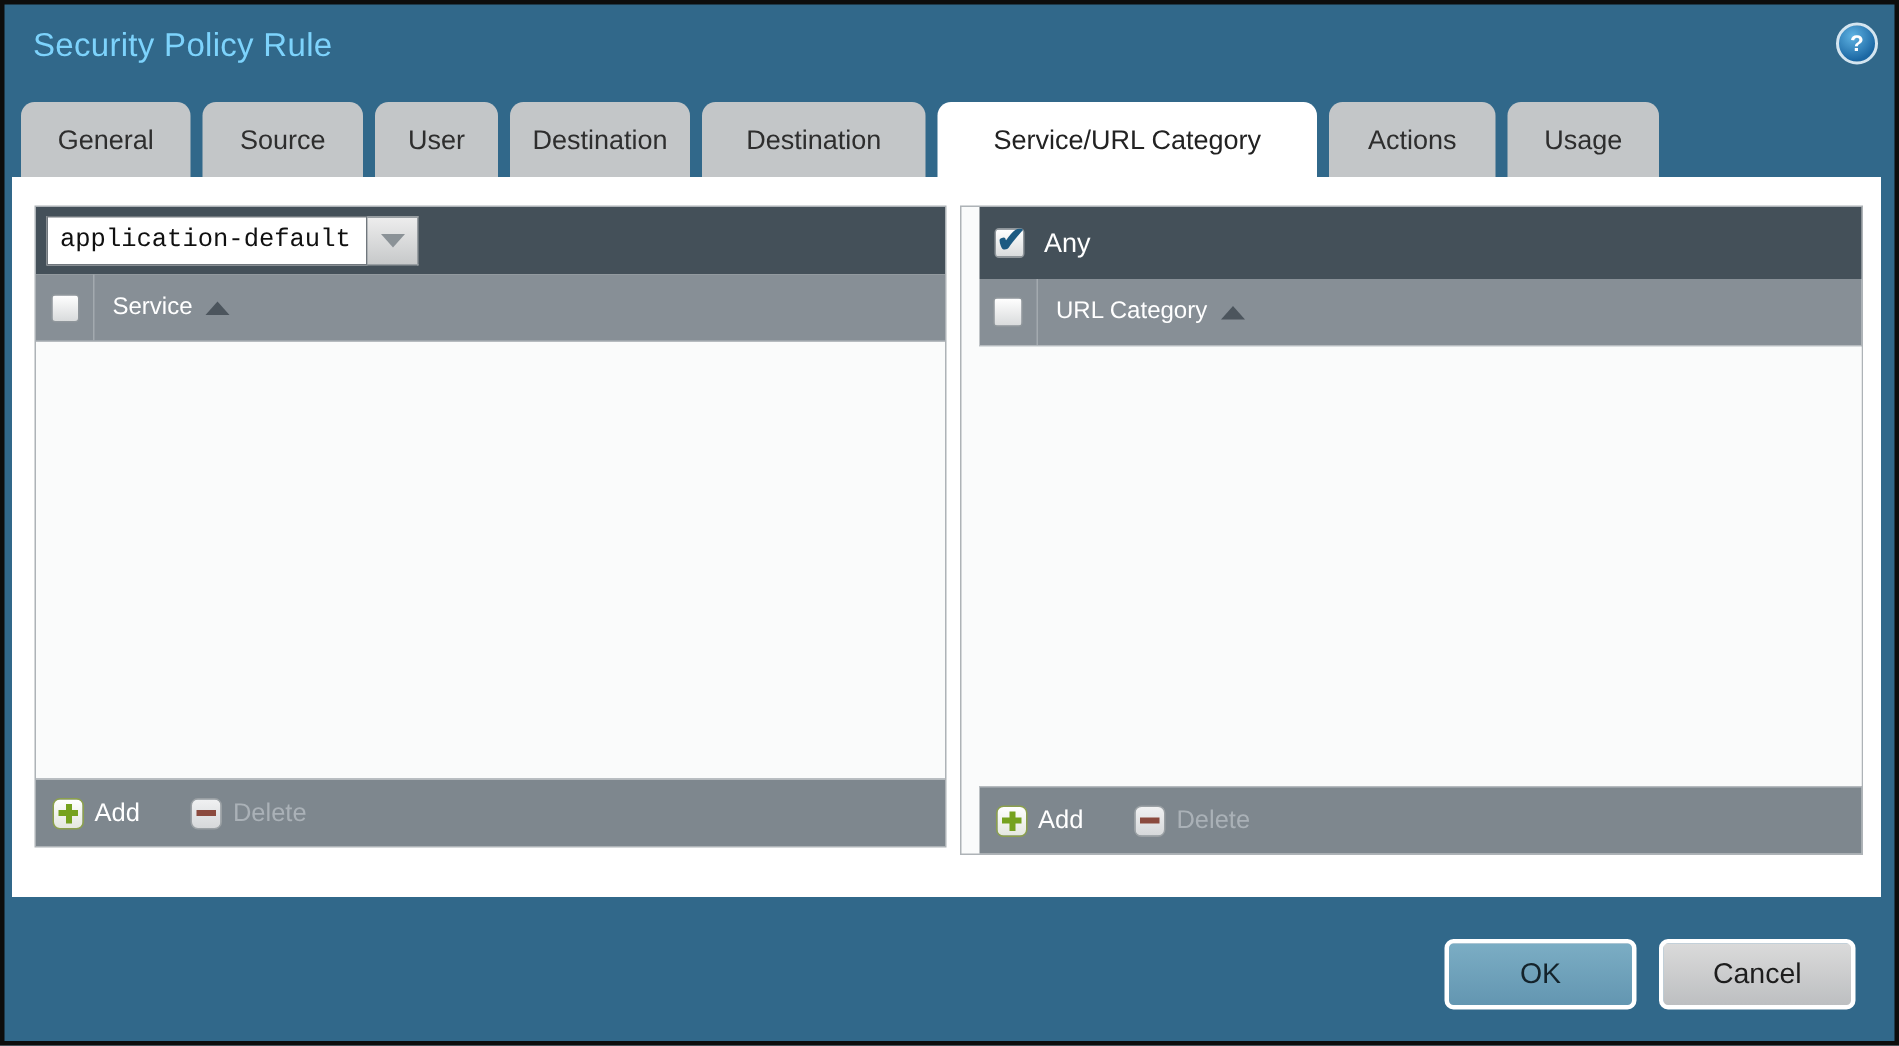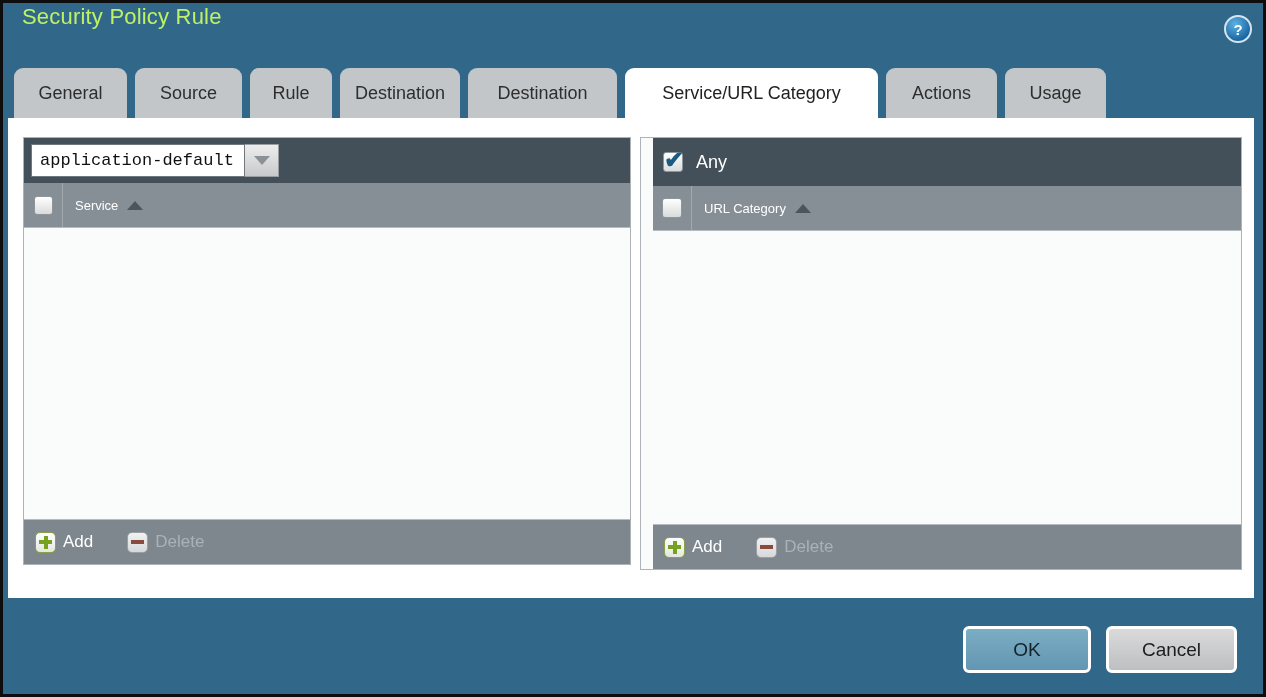--- a/index.html
+++ b/index.html
@@ -3,21 +3,21 @@
 <meta charset="utf-8">
 <style>
   html,body{margin:0;padding:0;background:#3a3a3a;}
   .screen{
     position:relative;width:1266px;height:697px;overflow:hidden;
     background:#31688a;
     box-shadow:inset 0 0 0 3px #0d0d0d;
     font-family:"Liberation Sans", sans-serif;
     -webkit-font-smoothing:antialiased;
   }
-  .dialog-title{position:absolute;left:22px;top:4px;color:#bef264;font-size:22px;font-weight:400;letter-spacing:.2px;}
+  .dialog-title{position:absolute;left:22px;top:17px;color:#7dd3fc;font-size:22px;font-weight:400;letter-spacing:.2px;}
   .help{
     position:absolute;left:1224px;top:15px;width:28px;height:28px;border-radius:50%;
     background:radial-gradient(circle at 38% 30%, #5eb2e2, #1b67a3 72%);
     border:2px solid #d4e5f0;box-sizing:border-box;
     color:#fff;display:flex;align-items:center;justify-content:center;
     font-size:15px;font-weight:bold;cursor:pointer;
   }
   
   .tabs{position:absolute;left:14px;top:68px;display:flex;gap:8px;height:50px;}
   .tab{
@@ -52,21 +52,21 @@
   }
   .combo-btn{
     width:34px;height:33px;background:linear-gradient(#ededed,#c7c9ca);
     border:1px solid #989ea2;border-left:none;box-sizing:border-box;
     display:flex;align-items:center;justify-content:center;cursor:pointer;
   }
   .tri-down{width:0;height:0;border-left:8px solid transparent;border-right:8px solid transparent;border-top:9px solid #8b9297;}
   
   .panel-header{
     background:#878f96;flex:0 0 44px;display:flex;align-items:center;
-    color:#fff;font-size:13px;border-bottom:1px solid #b6bbbf;cursor:pointer;
+    color:#fff;font-size:16px;border-bottom:1px solid #b6bbbf;cursor:pointer;
   }
   .cb-cell{width:38px;display:flex;justify-content:center;align-items:center;align-self:stretch;border-right:1px solid #a3aaaf;}
   .cb{
     width:19px;height:19px;border:1px solid #8f969b;border-radius:3px;
     background:linear-gradient(#ffffff,#d9dbdc);box-sizing:border-box;position:relative;cursor:pointer;
   }
   .cb.checked::after{
     content:"✔";position:absolute;left:0px;top:-7px;font-size:24px;color:#1c5a82;font-weight:bold;
   }
   .col-label{margin-left:12px;}
@@ -100,21 +100,21 @@
 
   <div class="dialog-title">Security Policy Rule</div>
 
   <div class="help">
     <span>?</span>
   </div>
 
   <div class="tabs">
     <div class="tab">General</div>
     <div class="tab">Source</div>
-    <div class="tab">Rule</div>
+    <div class="tab">User</div>
     <div class="tab">Destination</div>
     <div class="tab">Destination</div>
     <div class="tab active">Service/URL Category</div>
     <div class="tab">Actions</div>
     <div class="tab">Usage</div>
   </div>
 
   <div class="content">
 
     <div class="panel" id="service-panel">

